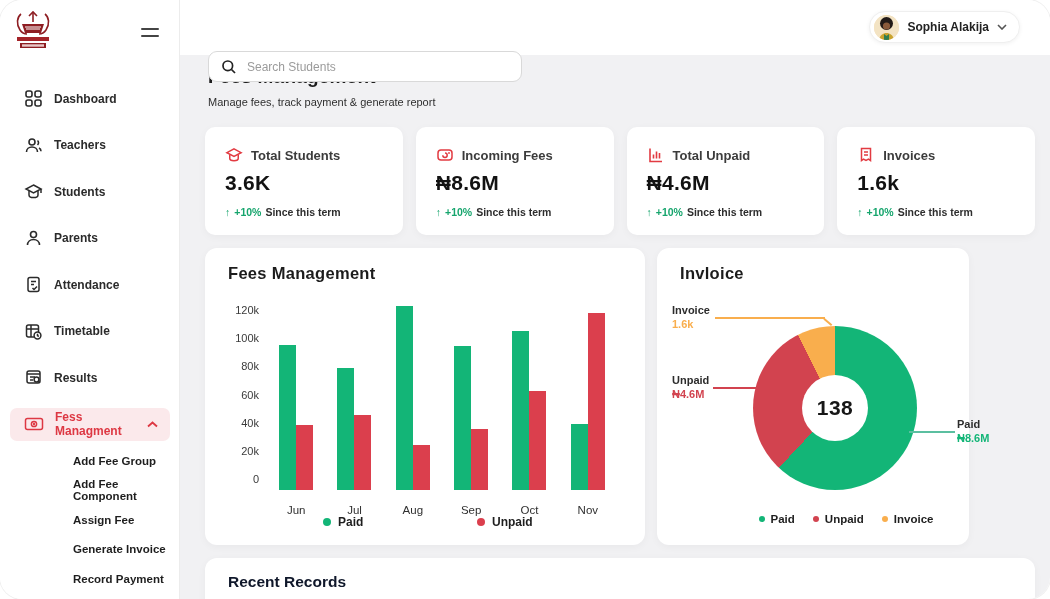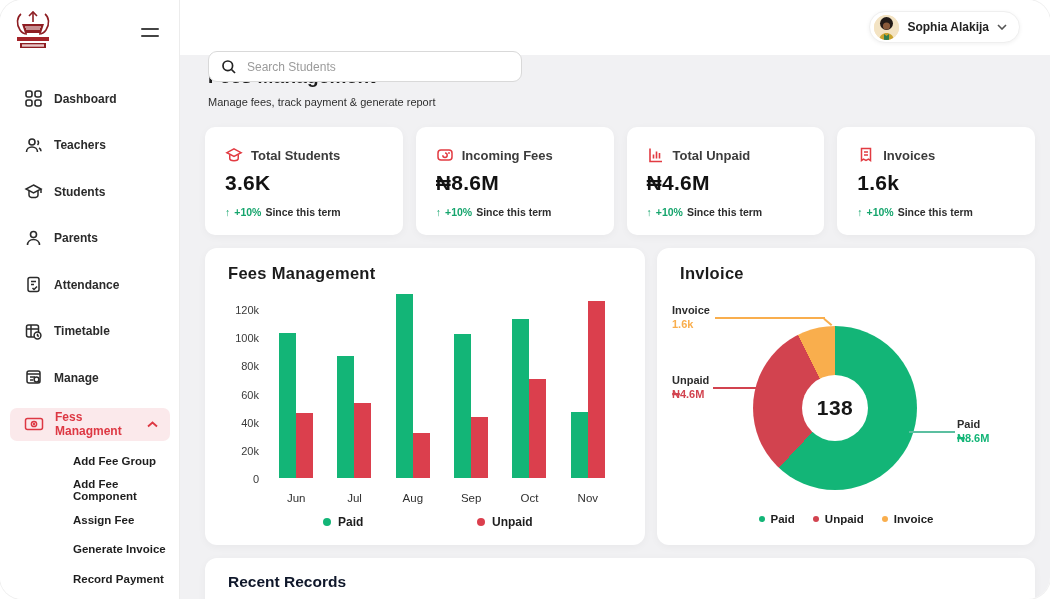--- a/index.html
+++ b/index.html
@@ -36,27 +36,27 @@
 
   .stats { position:absolute; left:25px; top:72px; width:830px; display:flex; gap:13px; }
   .stat-card { width:198px; height:108px; background:#fff; border-radius:10px; padding:19px 20px; box-shadow:0 2px 8px rgba(0,0,0,.04); }
   .stat-top { display:flex; align-items:center; gap:8px; font-size:13px; font-weight:600; color:#3c3c3c; }
   .stat-value { margin-top:7px; font-size:21px; font-weight:800; color:#121212; letter-spacing:.3px; }
   .stat-delta { margin-top:11px; font-size:10.5px; font-weight:600; color:#2e2e2e; display:flex; align-items:center; gap:4px; }
   .up { color:#16a56d; font-weight:800; } .pct { color:#16a56d; font-weight:800; }
 
   .chart-card { position:absolute; background:#fff; border-radius:12px; box-shadow:0 2px 8px rgba(0,0,0,.04); }
   #barCard { left:25px; top:193px; width:440px; height:297px; }
-  #donutCard { left:477px; top:193px; width:378px; height:297px; }
+  #donutCard { left:477px; top:193px; width:312px; height:297px; }
   .chart-title { position:absolute; left:23px; top:16px; font-size:16.5px; font-weight:700; color:#1c1c1c; letter-spacing:.3px; }
 
   
   #yTicks { position:absolute; left:6px; top:40px; width:48px; height:190px; }
   .ytick { position:absolute; right:0; width:48px; text-align:right; font-size:11px; color:#3a3a3a; }
-  #barPlot { position:absolute; left:62px; top:40px; width:350px; height:190px; }
+  #barPlot { position:absolute; left:62px; top:52px; width:350px; height:190px; }
   .bargroup { position:absolute; bottom:0; height:100%; }
   .bar { position:absolute; bottom:0; width:17px; }
   .bar-label { position:absolute; bottom:-26px; width:100%; text-align:center; font-size:11.5px; color:#2f2f2f; }
   .bar-legend { position:absolute; left:0; top:267px; width:440px; font-size:12px; color:#1e1e1e; font-weight:600; }
   .bar-legend .li { position:absolute; display:flex; align-items:center; gap:7px; }
   .dot { width:8px; height:8px; border-radius:50%; display:inline-block; }
 
   
   #donut { position:absolute; left:96px; top:78px; width:164px; height:164px; border-radius:50%; }
   #donutHole { position:absolute; left:145px; top:127px; width:66px; height:66px; background:#fff; border-radius:50%; display:flex; align-items:center; justify-content:center; font-size:21px; font-weight:700; color:#171717; letter-spacing:.5px; }
@@ -144,21 +144,21 @@
           </svg>
         <span>Timetable</span>
       </div>
       <div class="nav-item">
         <svg width="19" height="19" viewBox="0 0 19 19" fill="none" stroke="#2b2b2b" stroke-width="1.5">
             <rect x="3" y="3" width="13" height="12" rx="2"></rect>
             <path d="M3 6 h13 M6 9 h5 M6 12 h3"></path>
             <circle cx="12.5" cy="11.5" r="2.4" fill="#fff"></circle>
             <path d="M14.2 13.2 l1.6 1.6"></path>
           </svg>
-        <span>Manage</span>
+        <span>Results</span>
       </div>
       <div class="nav-item active">
         <svg width="20" height="16" viewBox="0 0 20 16" fill="none" stroke="#dd3843" stroke-width="1.5">
             <rect x="1.5" y="2.5" width="17" height="11" rx="2"></rect>
             <circle cx="10" cy="8" r="2.6"></circle>
             <path d="M10 6.8 v2.4 M9 7.4 h2 M9 8.6 h2" stroke-width="1"></path>
           </svg>
         <span>Fess Managment</span>
         <span class="spacer"></span>
         <svg width="11" height="7" viewBox="0 0 11 7" fill="none" stroke="#dd3843" stroke-width="1.8" style="margin-right:12px">

